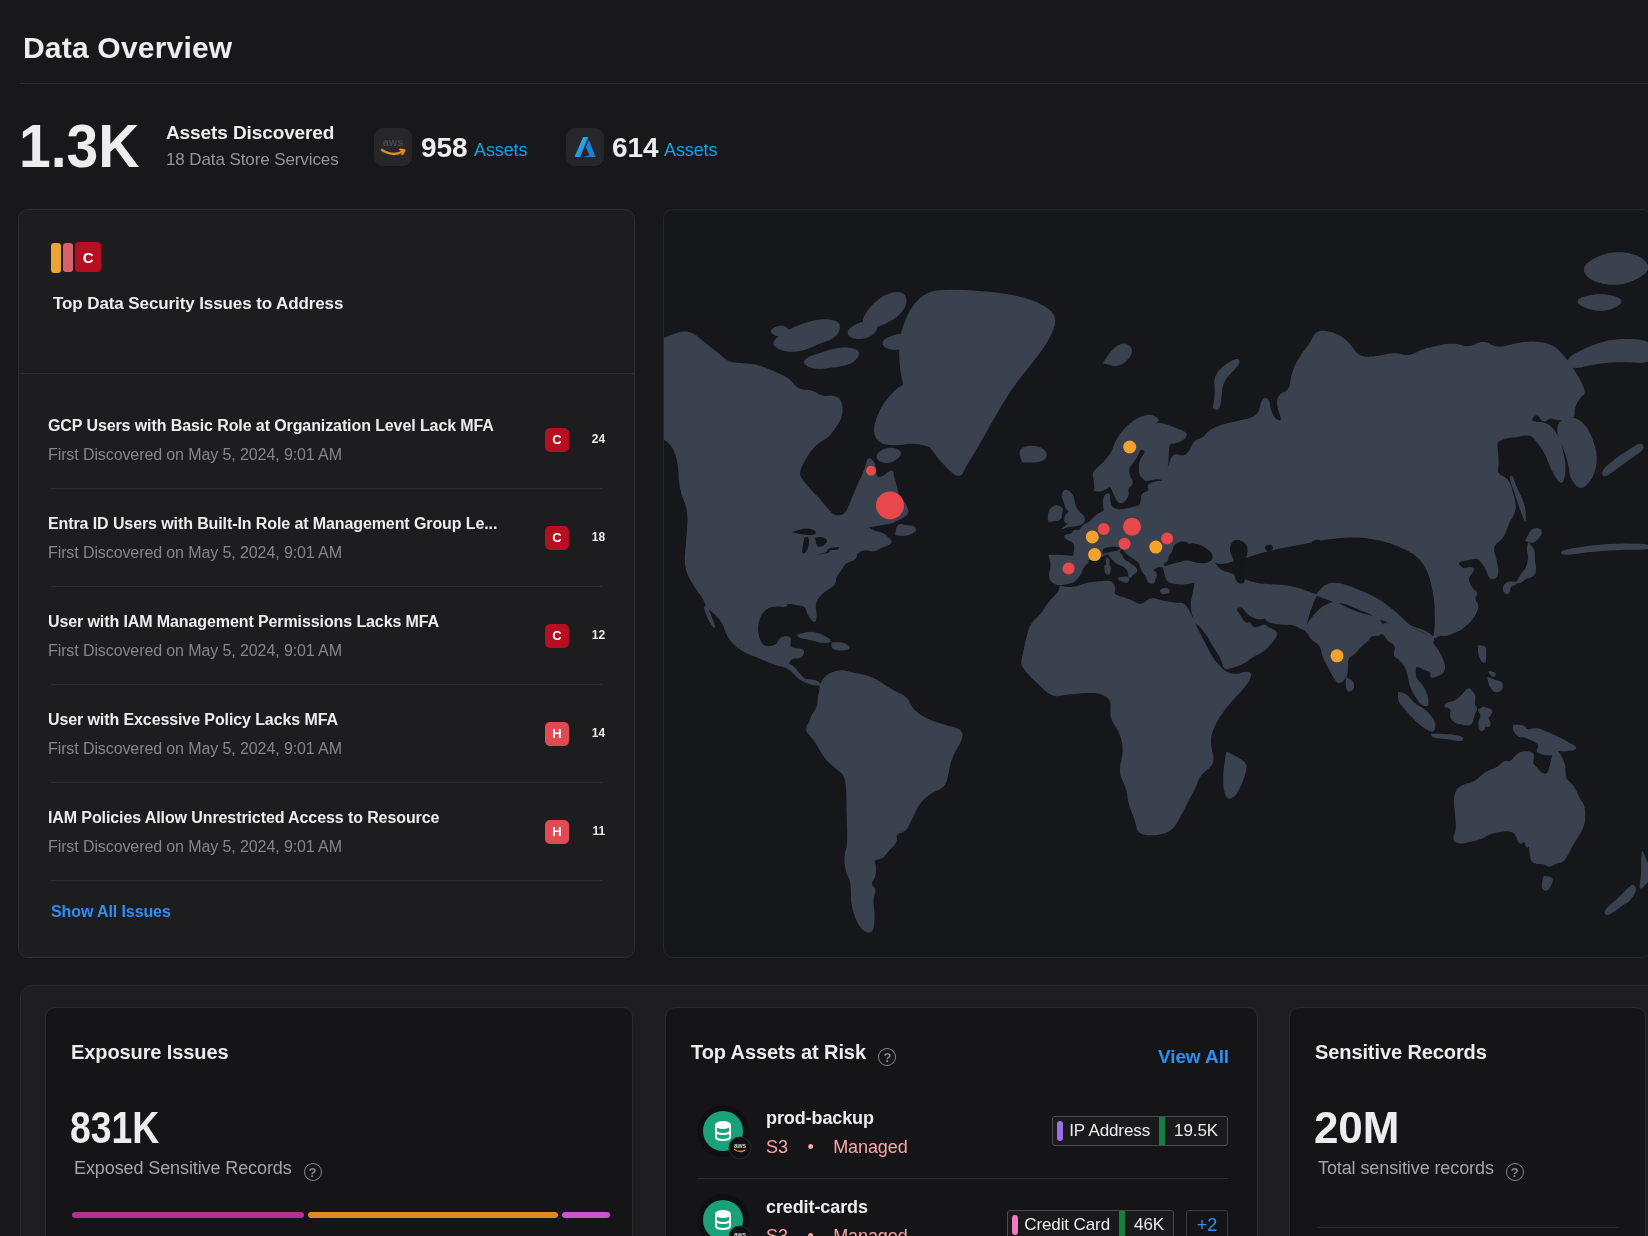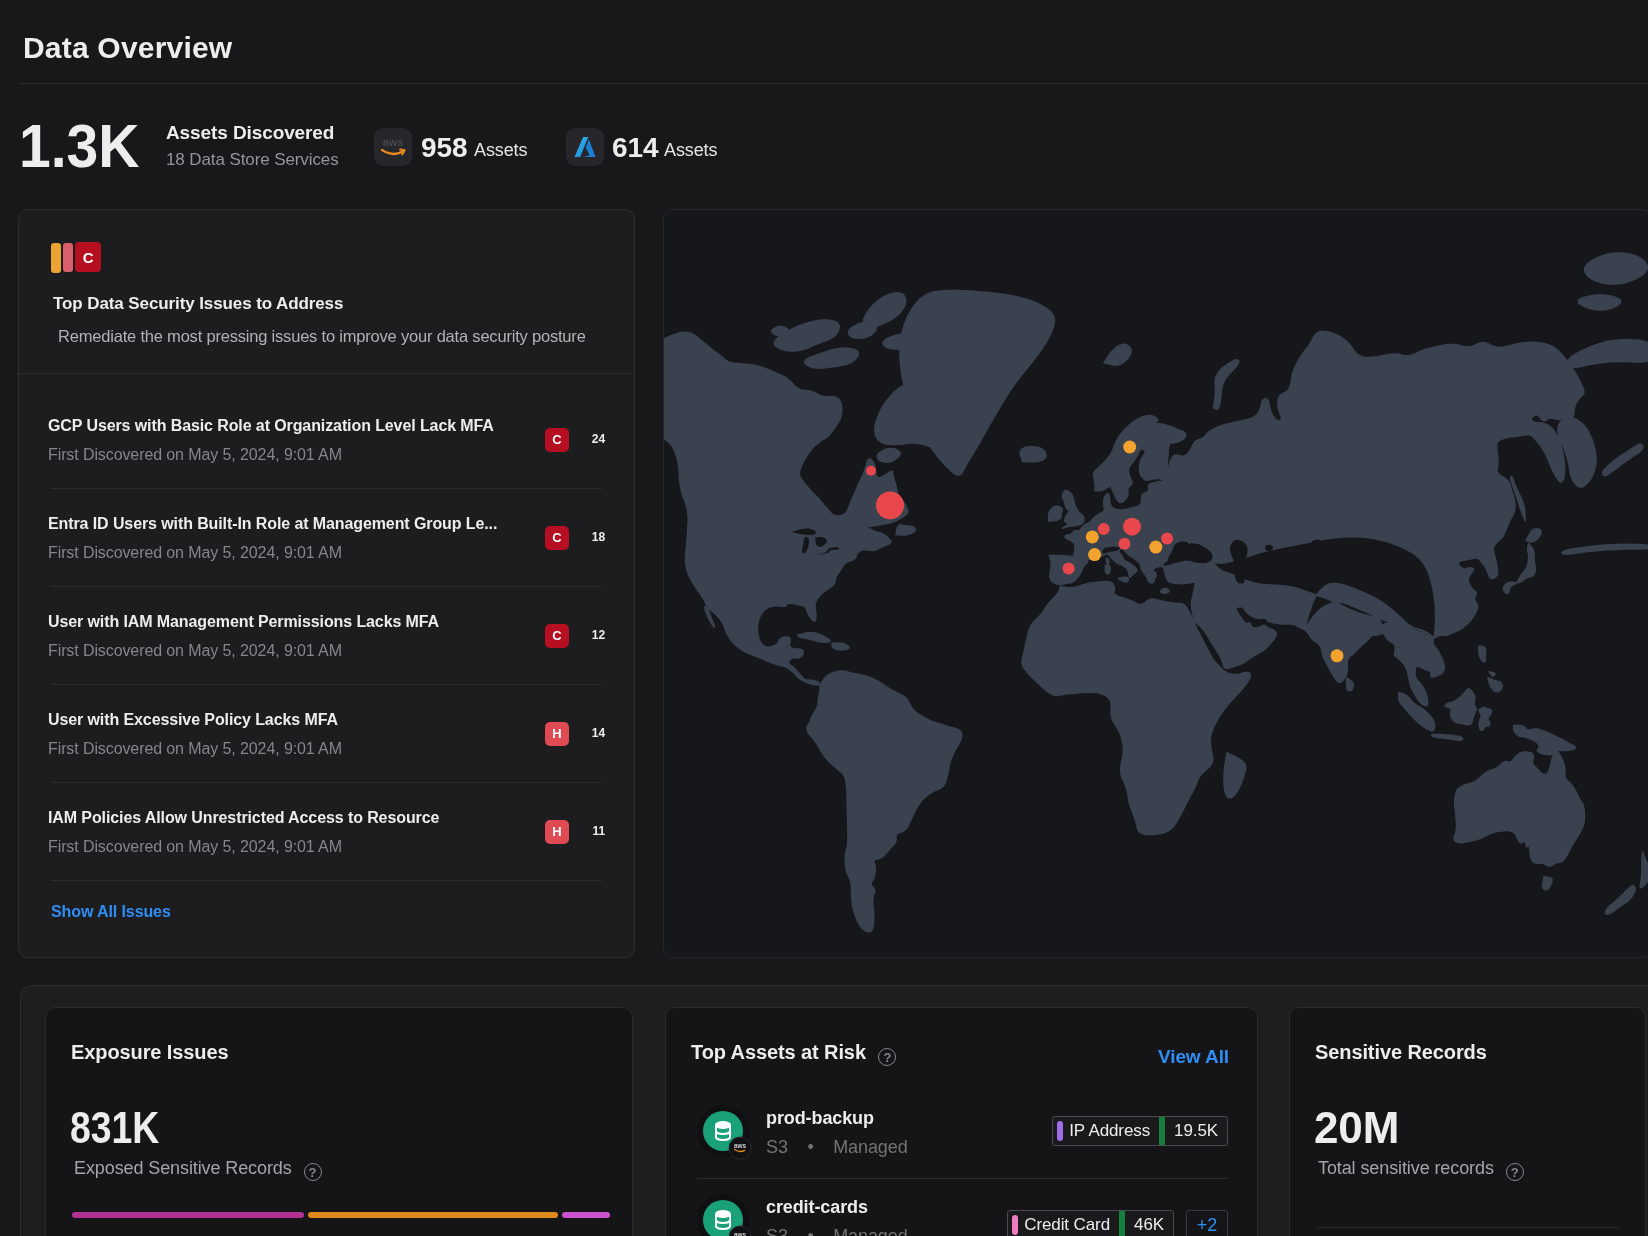--- a/index.html
+++ b/index.html
@@ -13,21 +13,21 @@
 #hdiv { left:20px; right:0; top:83px; height:1px; background:#2d2d30; }
 
 
 #big { left:19px; top:110px; font-size:62px; font-weight:700; letter-spacing:0; transform:scaleX(0.92); transform-origin:0 0; }
 #ad1 { left:166px; top:122px; font-size:19px; font-weight:700; }
 #ad2 { left:166px; top:150px; font-size:17px; color:#94949a; }
 .cloudic { position:absolute; width:38px; height:38px; background:#27272b; border-radius:9px; top:128px; }
 #awsic { left:374px; }
 #azic { left:566px; }
 .statnum { position:absolute; top:132px; font-size:28px; font-weight:700; }
-.statlbl { position:absolute; top:140px; font-size:18px; color:#e5e5e5; }
+.statlbl { position:absolute; top:140px; font-size:18px; color:#0ea5e9; }
 #n958 { left:421px; } #l958 { left:474px; }
 #n614 { left:612px; } #l614 { left:664px; }
 
 
 #issues { left:18px; top:209px; width:617px; height:749px; }
 #iconstack { position:absolute; left:32px; top:32px; width:70px; height:30px; }
 #it1 { left:34px; top:84px; font-size:17px; font-weight:700; }
 #it2 { left:39px; top:117px; font-size:16.5px; letter-spacing:-0.2px; color:#b2b2b6; }
 #idiv0 { position:absolute; left:0; right:0; top:163px; height:1px; background:#2c2c2f; }
 .irow { position:absolute; left:29px; right:32px; height:98px; }
@@ -52,21 +52,21 @@
 .btitle { position:absolute; left:25px; top:33px; font-size:20px; font-weight:700; }
 .bignum { position:absolute; left:24px; top:95px; font-size:44px; font-weight:700; }
 .bsub { position:absolute; left:28px; top:150px; font-size:18px; color:#a5a5a9; }
 .qm { display:inline-block; width:18px; height:18px; border:1.5px solid #85858a; border-radius:50%; color:#85858a; font-size:13px; font-weight:700; text-align:center; line-height:18px; vertical-align:-3px; margin-left:7px; }
 #expbar { position:absolute; left:26px; top:204px; width:538px; height:6px; }
 #expbar .seg { position:absolute; top:0; height:6px; border-radius:3px; }
 #viewall { position:absolute; right:28px; top:38px; font-size:19px; font-weight:700; color:#2f8ef5;margin-left:16px; }
 .arow { position:absolute; left:31px; right:29px; height:93px; }
 .aicon { position:absolute; left:0; top:0; width:52px; height:52px; }
 .aname { position:absolute; left:69px; top:3px; font-size:18px; font-weight:700; }
-.ameta { position:absolute; left:69px; top:32px; font-size:18px; color:#737373; }
+.ameta { position:absolute; left:69px; top:32px; font-size:18px; color:#fca5a5; }
 .chip { position:absolute; display:flex; align-items:center; height:30px; border:1px solid #4b4b4f; border-radius:3px; background:#1a1a1d; font-size:17px; }
 .chip .accent { width:6px; height:20px; border-radius:3px; margin:0 6px 0 4px; }
 .chip .v { border-left:6px solid #15803d; align-self:stretch; display:flex; align-items:center; padding:0 9px; }
 .chip .k { padding-right:9px; font-weight:400; }
 .plus2 { position:absolute; display:flex; align-items:center; justify-content:center; height:30px; width:42px; border:1px solid #3a3a3e; border-radius:3px; color:#2f8ef5; font-size:18px; }
 #sdiv { position:absolute; left:27px; right:26px; top:219px; height:1px; background:#2c2c2f; }
 #tadiv { position:absolute; left:31px; right:29px; top:170px; height:1px; background:#2c2c2f; }
 </style>
 </head>
 <body>
@@ -109,21 +109,20 @@
 <div class="card" id="issues">
   <div id="iconstack">
     <svg width="70" height="32" viewBox="0 0 70 32">
       <rect x="0" y="1" width="10" height="30" rx="3" fill="#eba333"></rect>
       <rect x="12" y="1" width="10" height="29" rx="3" fill="#d9606a"></rect>
       <rect x="24" y="0" width="26" height="30" rx="4" fill="#b60f22"></rect>
       <text x="37" y="21" font-size="15" font-weight="bold" fill="#fff" text-anchor="middle" font-family="Liberation Sans">C</text>
     </svg>
   </div>
   <div class="abs" id="it1">Top Data Security Issues to Address</div>
-  <div class="abs" id="it2">Remediate the most pressing issues to improve your data security posture</div>
   <div id="idiv0"></div>
 
   <div class="irow" style="top:180px">
     <div class="t">GCP Users with Basic Role at Organization Level Lack MFA</div>
     <div class="s">First Discovered on May 5, 2024, 9:01 AM</div>
     <div class="bdg bC">C</div>
       <div class="cnt">24</div>
   </div>
   <div class="idiv" style="top:278px"></div>
   <div class="irow" style="top:278px">

